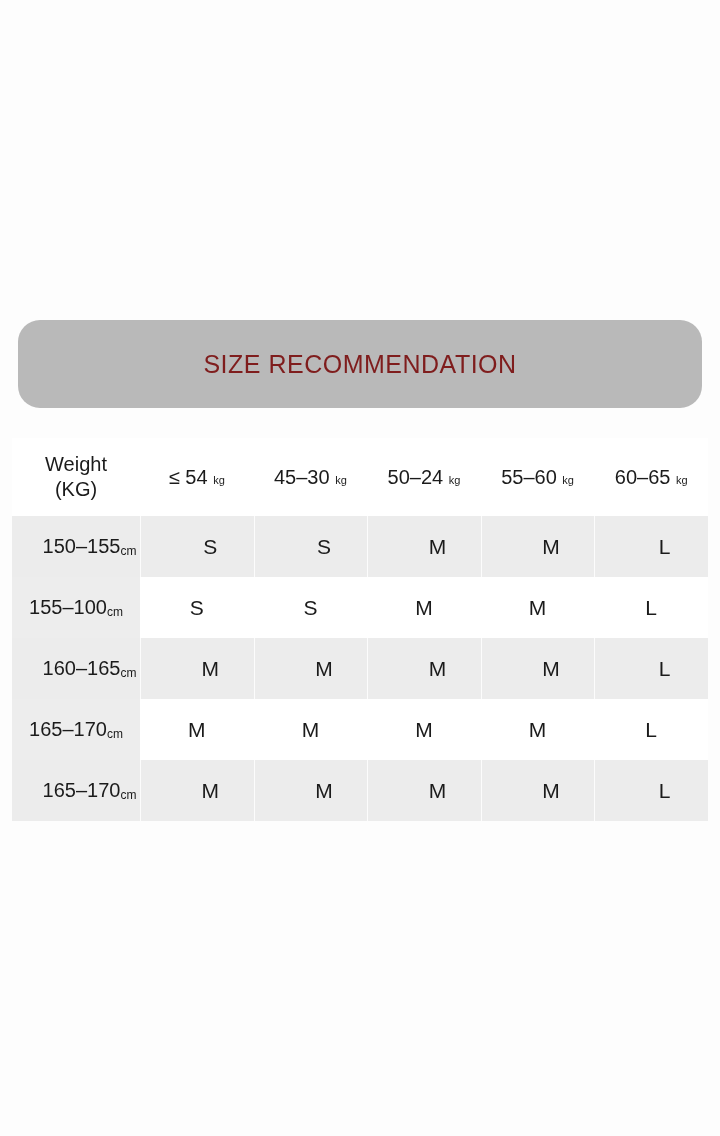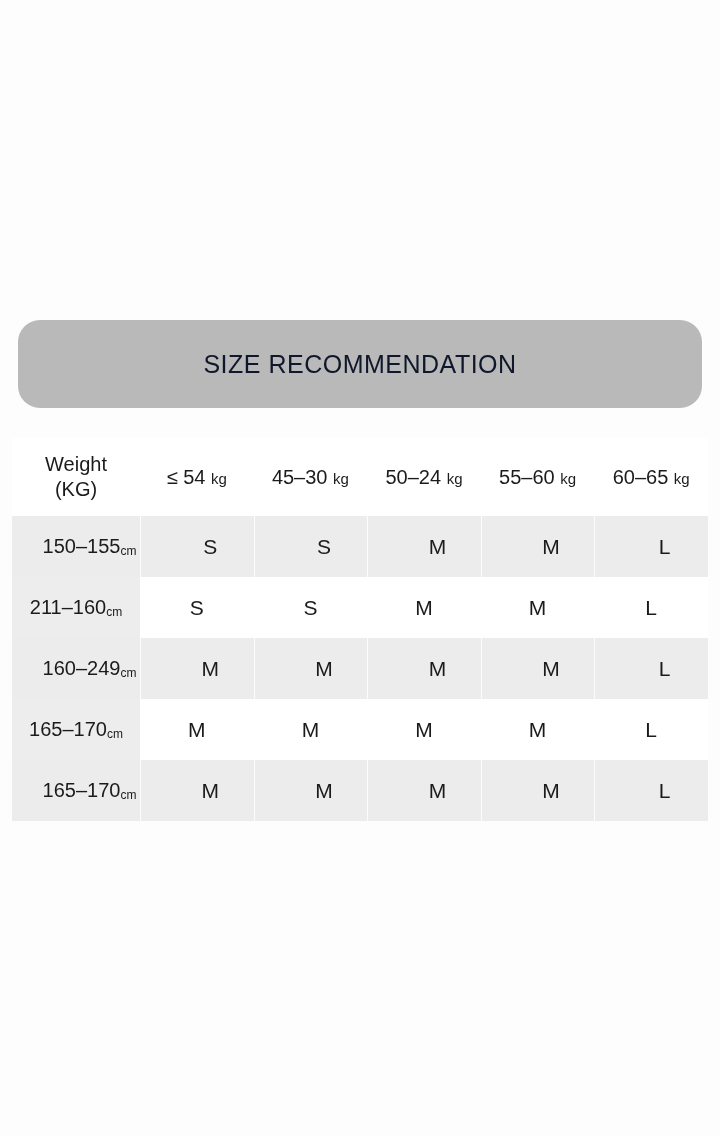--- a/index.html
+++ b/index.html
@@ -33,21 +33,21 @@
     height: 88px;
     background: #b9b9b9;
     border-radius: 22px;
     display: flex;
     align-items: center;
     justify-content: center;
   }
   .banner-title {
     font-size: 25px;
     letter-spacing: 0.5px;
-    color: #0f172a;
+    color: #7f1d1d;
     font-weight: 400;
   }
 
   .table-wrap {
     position: absolute;
     left: 12px;
     top: 438px;
     width: 696px;
   }
 
@@ -74,21 +74,21 @@
     height: 78px;
     font-size: 20px;
     color: #1b1b1b;
     background: #ffffff;
   }
   tr.head th.corner {
     font-size: 20px;
     line-height: 1.25;
   }
   tr.head th .unit {
-    font-size: 15px;
+    font-size: 11px;
     vertical-align: baseline;
   }
 
   
   tbody tr {
     height: 61px;
   }
   tbody tr.odd td {
     background: #ececec;
     padding-left: 27px;
@@ -174,31 +174,31 @@
             <span>150–155</span><span class="unit">cm</span>
           </td>
           <td class="val">S</td>
           <td class="val">S</td>
           <td class="val">M</td>
           <td class="val">M</td>
           <td class="val">L</td>
         </tr>
         <tr class="even">
           <td class="rowhead">
-            <span>211–160</span><span class="unit">cm</span>
+            <span>155–100</span><span class="unit">cm</span>
           </td>
           <td class="val">S</td>
           <td class="val">S</td>
           <td class="val">M</td>
           <td class="val">M</td>
           <td class="val">L</td>
         </tr>
         <tr class="odd">
           <td class="rowhead">
-            <span>160–249</span><span class="unit">cm</span>
+            <span>160–165</span><span class="unit">cm</span>
           </td>
           <td class="val">M</td>
           <td class="val">M</td>
           <td class="val">M</td>
           <td class="val">M</td>
           <td class="val">L</td>
         </tr>
         <tr class="even">
           <td class="rowhead">
             <span>165–170</span><span class="unit">cm</span>

